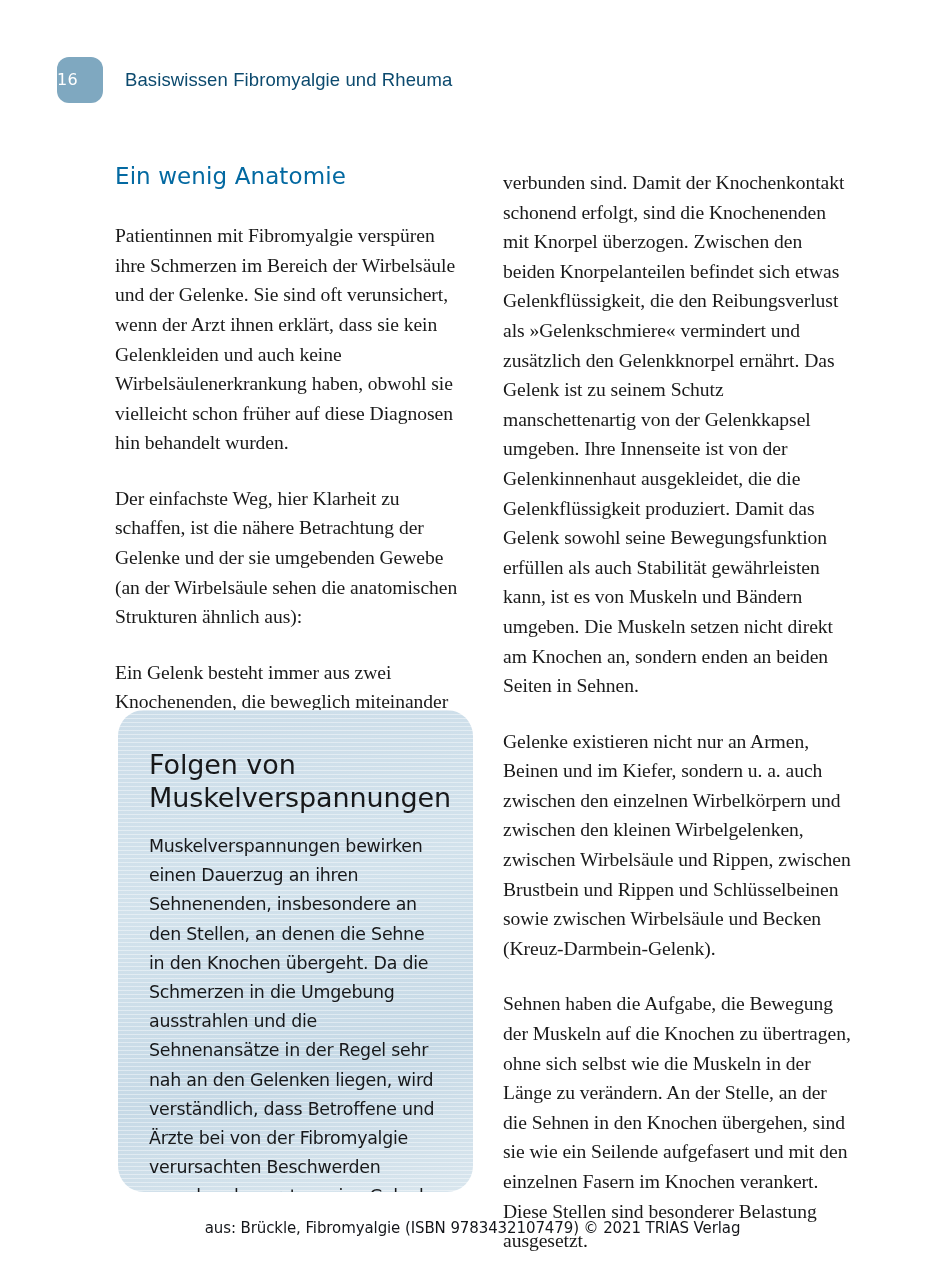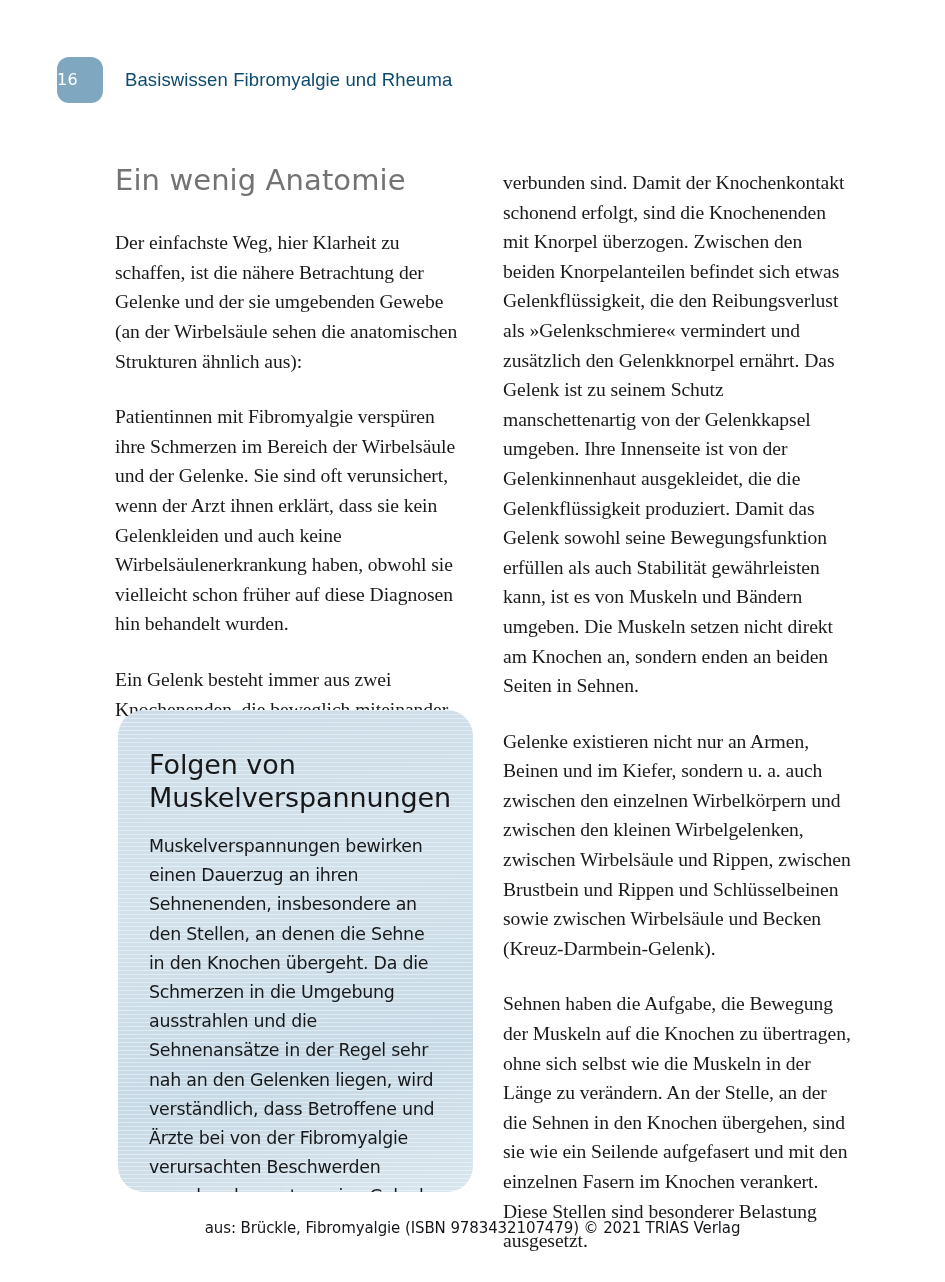--- a/index.html
+++ b/index.html
@@ -61,23 +61,23 @@
   .col {
     position: absolute;
     top: 163px;
     width: 358px;
   }
   .col-left  { left: 115px; }
   .col-right { left: 503px; }
 
   .section-title {
     font-family: "DejaVu Sans", "Liberation Sans", sans-serif;
-    font-size: 29px;
+    font-size: 23px;
     font-weight: 400;
-    color: #737373;
+    color: #0369a1;
     margin: 0 0 31px 0;
     line-height: 1.18;
     letter-spacing: .1px;
   }
 
   p.body {
     margin: 0 8px 26px 0;
     font-size: 19.6px;
     line-height: 29.6px;
     text-align: left;
@@ -146,22 +146,22 @@
 
   <div class="running-head">
     <div class="folio-badge">
       <span>16</span>
     </div>
     <div class="running-title">Basiswissen Fibromyalgie und Rheuma</div>
   </div>
 
   <div class="col col-left">
     <h2 class="section-title">Ein wenig Anatomie</h2>
+    <p class="body">Patientinnen mit Fibromyalgie verspüren ihre Schmerzen im Bereich der Wirbelsäule und der Gelenke. Sie sind oft verunsichert, wenn der Arzt ihnen erklärt, dass sie kein Gelenkleiden und auch keine Wirbelsäulenerkrankung haben, obwohl sie vielleicht schon früher auf diese Diagnosen hin behandelt wurden.</p>
     <p class="body">Der einfachste Weg, hier Klarheit zu schaffen, ist die nähere Betrachtung der Gelenke und der sie umgebenden Gewebe (an der Wirbelsäule sehen die anatomischen Strukturen ähnlich aus):</p>
-    <p class="body">Patientinnen mit Fibromyalgie verspüren ihre Schmerzen im Bereich der Wirbelsäule und der Gelenke. Sie sind oft verunsichert, wenn der Arzt ihnen erklärt, dass sie kein Gelenkleiden und auch keine Wirbelsäulenerkrankung haben, obwohl sie vielleicht schon früher auf diese Diagnosen hin behandelt wurden.</p>
     <p class="body">Ein Gelenk besteht immer aus zwei Knochenenden, die beweglich miteinander</p>
   </div>
 
   <aside class="callout">
     <h3 class="callout-title">Folgen von Muskelverspannungen</h3>
     <p class="callout-body">Muskelverspannungen bewirken einen Dauerzug an ihren Sehnenenden, insbesondere an den Stellen, an denen die Sehne in den Knochen übergeht. Da die Schmerzen in die Umgebung ausstrahlen und die Sehnenansätze in der Regel sehr nah an den Gelenken liegen, wird verständlich, dass Betroffene und Ärzte bei von der Fibromyalgie verursachten Beschwerden manchmal zuerst an eine Gelenk- oder eine Wirbelsäulenerkrankung denken.</p>
   </aside>
 
   <div class="col col-right">
     <p class="body">verbunden sind. Damit der Knochenkontakt schonend erfolgt, sind die Knochenenden mit Knorpel überzogen. Zwischen den beiden Knorpelanteilen befindet sich etwas Gelenkflüssigkeit, die den Reibungsverlust als »Gelenkschmiere« vermindert und zusätzlich den Gelenkknorpel ernährt. Das Gelenk ist zu seinem Schutz manschettenartig von der Gelenkkapsel umgeben. Ihre Innenseite ist von der Gelenkinnenhaut ausgekleidet, die die Gelenkflüssigkeit produziert. Damit das Gelenk sowohl seine Bewegungsfunktion erfüllen als auch Stabilität gewährleisten kann, ist es von Muskeln und Bändern umgeben. Die Muskeln setzen nicht direkt am Knochen an, sondern enden an beiden Seiten in Sehnen.</p>

